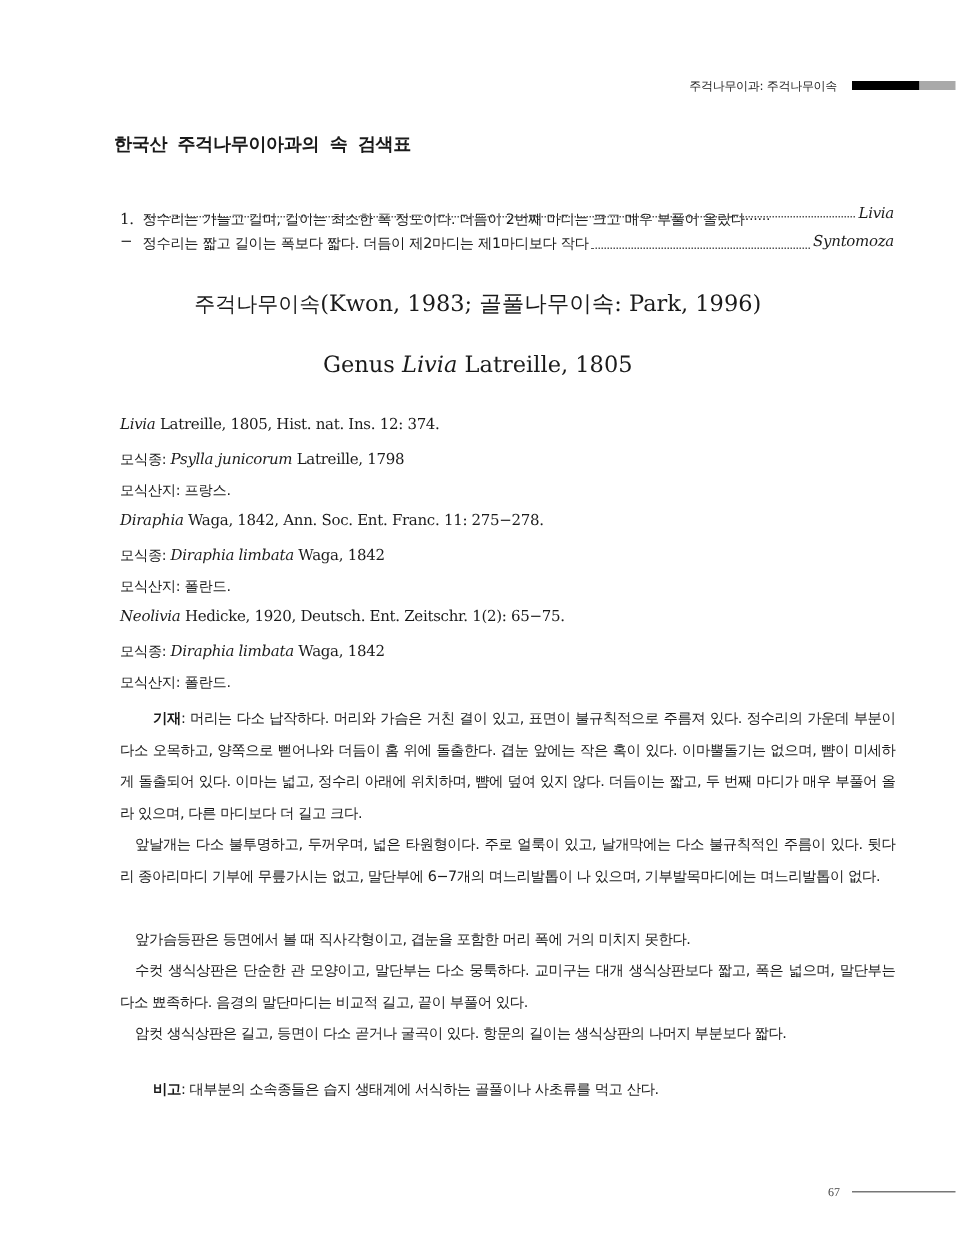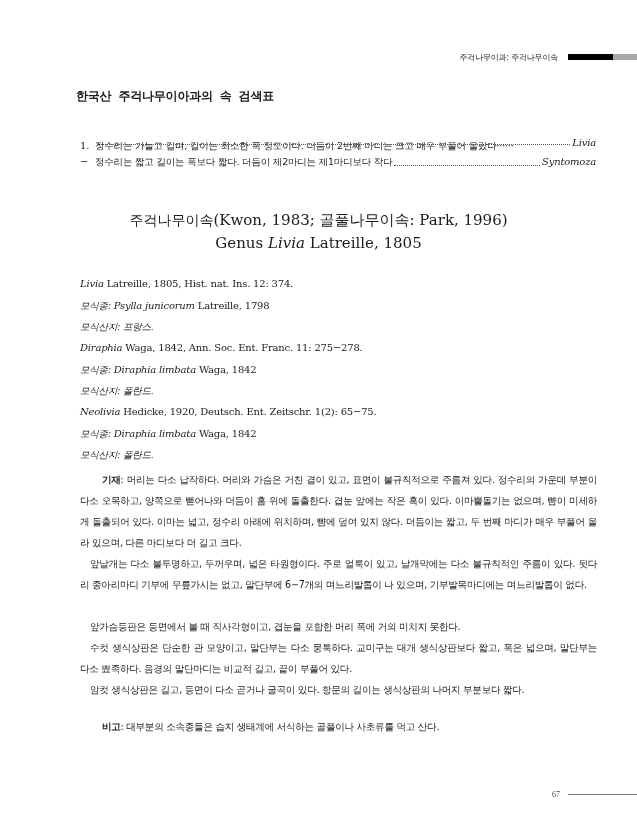--- a/index.html
+++ b/index.html
@@ -27,26 +27,26 @@
     .key-row1 { top: 120px; margin-top: 20px; }
     .key-row1b { top: 137px; display: flex; padding-left: 15px; box-sizing: border-box; }
     .key-row2 { top: 156px; display: flex; }
     .dots { flex: 1; border-bottom: 1px dotted #555; margin: 0 2px 3px 2px; height: 1px; align-self: flex-end; }
     .genus { font-style: italic; }
     .key-row .kor { font-family: "DejaVu Sans", "Liberation Sans", sans-serif; font-size: 9.5px; }
 
     .sec-title {
       position: absolute; left: 0; width: 637px; text-align: center; font-size: 15px;
     }
-    .sec-title1 { top: 211px; }
+    .sec-title1 { top: 193px; }
     .sec-title2 { top: 234px; }
     .sec-title .kor { font-family: "DejaVu Sans", "Liberation Sans", sans-serif; font-size: 14px; }
 
     .syn { position: absolute; left: 80px; font-size: 10px; letter-spacing: -0.2px; }
-    .kor-s { font-family: "DejaVu Sans", "Liberation Sans", sans-serif; font-size: 9.5px; font-style: italic; }
+    .kor-s { font-family: "DejaVu Sans", "Liberation Sans", sans-serif; font-size: 9.5px; }
     .it { font-style: italic; }
 
     .para {
       position: absolute; left: 80px; width: 517px; font-family: "DejaVu Sans", "Liberation Sans", sans-serif;
       font-size: 9.6px; line-height: 21px; text-align: justify; letter-spacing: -0.3px;
     }
     .indent { text-indent: 10px; }
     .b { font-weight: bold; margin-left: 12px; }
 
     .footer { position: absolute; top: 790px; right: 0; display: flex; align-items: center; }

